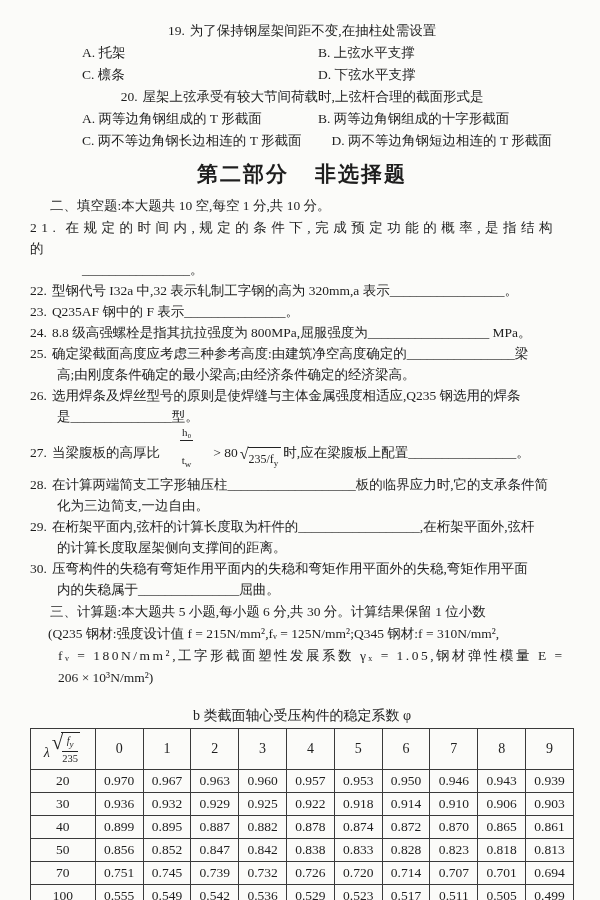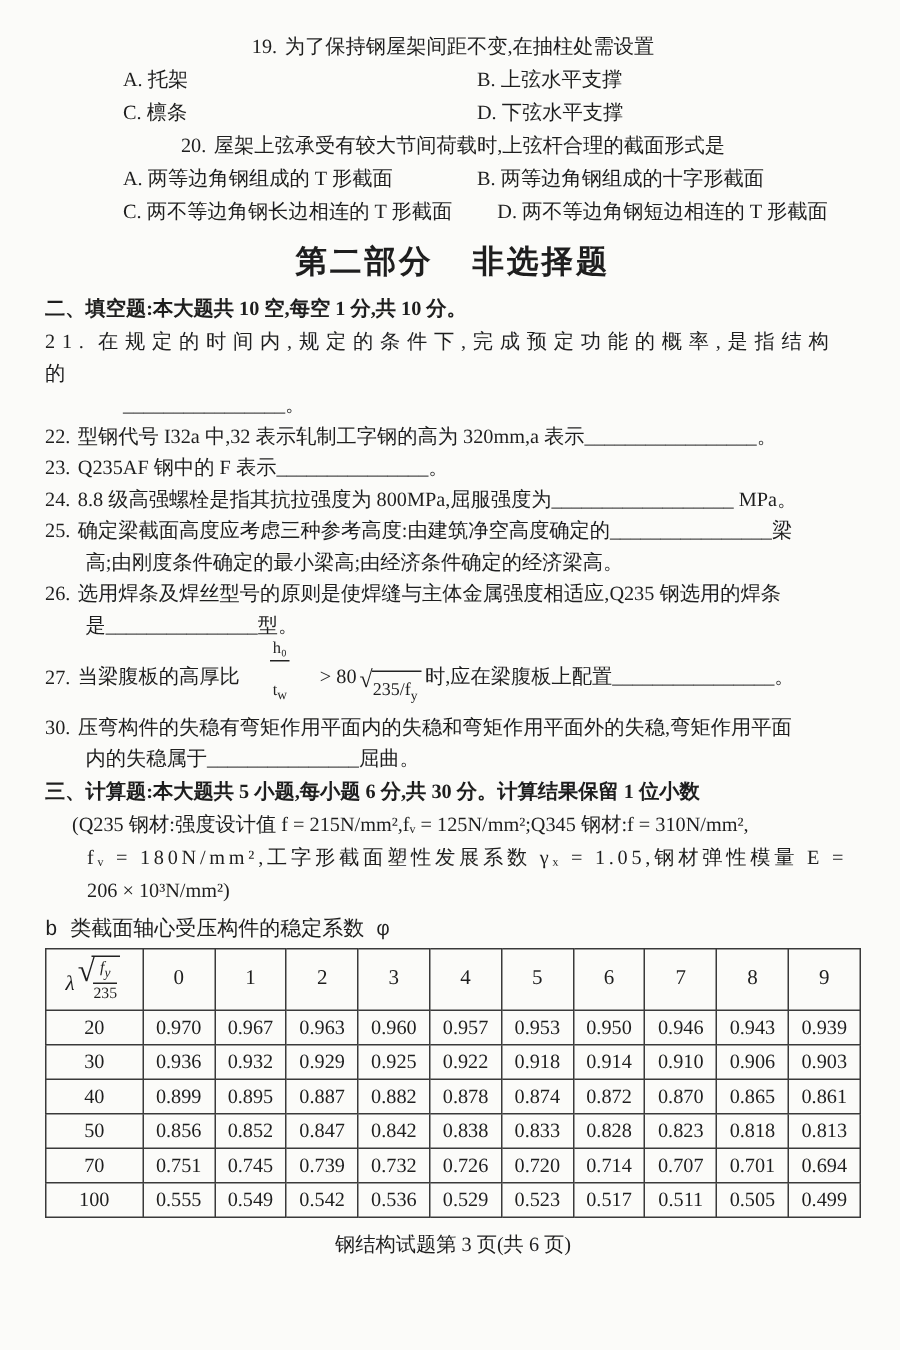--- a/index.html
+++ b/index.html
@@ -23,21 +23,21 @@
   .opt-col1 { width: 216px; flex: 0 0 auto; }
   .opt-wide { margin-right: 10px; flex: 0 0 auto; }
 
   
   .section-title {
     text-align: center; font-weight: 700; font-size: 21px;
     margin: 9px 0 7px; letter-spacing: 2px; line-height: 26px;
   }
   .section-title .gap { margin-left: 26px; }
 
-  .bold-header { font-weight: 700; line-height: 23px; }
+  .bold-header { font-weight: 400; line-height: 23px; margin-left: 20px; }
 
   
   .fq .line { line-height: 21px; }
   .cont { padding-left: 27px; }
   .spread { letter-spacing: 4.5px; }
   .blank-line { padding-left: 52px; }
 
   
   sub.s { font-size: 9px; }
   .frac {
@@ -53,21 +53,21 @@
     padding: 1px 3px 0 1px; margin-left: -1px;
   }
   .formula-line { line-height: 30px; }
 
   
   .given1 { padding-left: 18px; line-height: 22px; }
   .given2 { padding-left: 28px; line-height: 22px; letter-spacing: 2.5px; }
   .given3 { padding-left: 28px; line-height: 22px; }
 
   
-  .tbl-title { margin-top: 5px; line-height: 20px; font-size: 14px; font-family: Liberation Mono, monospace; }
+  .tbl-title { text-align: center; margin-top: 17px; line-height: 20px; font-size: 14px; }
   table.stab {
     border-collapse: collapse; margin: 2px auto 0;
     font-size: 13.5px; table-layout: fixed;
   }
   table.stab th, table.stab td {
     border: 1px solid #3a3a3a; text-align: center;
     font-weight: 400; padding: 0;
   }
   th.corner { width: 64px; height: 40px; }
   th.colh { width: 47px; font-size: 14px; }
@@ -146,22 +146,28 @@
 
   <div class="fq">
     <div class="line formula-line">
       <span class="qnum">27.</span><span>当梁腹板的高厚比</span><span class="frac"><span class="fnum">h₀</span><span class="fden"><span>t</span><sub class="s">w</sub></span></span><span>&gt; 80</span><span class="sqrt">
           <span class="sqrt-sym">√</span>
           <span class="sqrt-body"><span>235/f</span><sub class="s">y</sub></span>
         </span><span>时,应在梁腹板上配置________________。</span>
     </div>
   </div>
 
-
-  <div class="fq">
+  <div class="fq">
+    <div class="line"><span class="qnum">28.</span><span>在计算两端简支工字形轴压柱___________________板的临界应力时,它的支承条件简</span></div>
+    <div class="line cont">化为三边简支,一边自由。</div>
+  </div>
+
+  <div class="fq">
+    <div class="line"><span class="qnum">29.</span><span>在桁架平面内,弦杆的计算长度取为杆件的__________________,在桁架平面外,弦杆</span></div>
+    <div class="line cont">的计算长度取屋架侧向支撑间的距离。</div>
   </div>
 
   <div class="fq">
     <div class="line"><span class="qnum">30.</span><span>压弯构件的失稳有弯矩作用平面内的失稳和弯矩作用平面外的失稳,弯矩作用平面</span></div>
     <div class="line cont">内的失稳属于_______________屈曲。</div>
   </div>
 
   <div class="bold-header">三、计算题:本大题共 5 小题,每小题 6 分,共 30 分。计算结果保留 1 位小数</div>
   <div class="given1">(Q235 钢材:强度设计值 f = 215N/mm²,fᵥ = 125N/mm²;Q345 钢材:f = 310N/mm²,</div>
   <div class="given2">fᵥ = 180N/mm²,工字形截面塑性发展系数 γₓ = 1.05,钢材弹性模量 E =</div>

